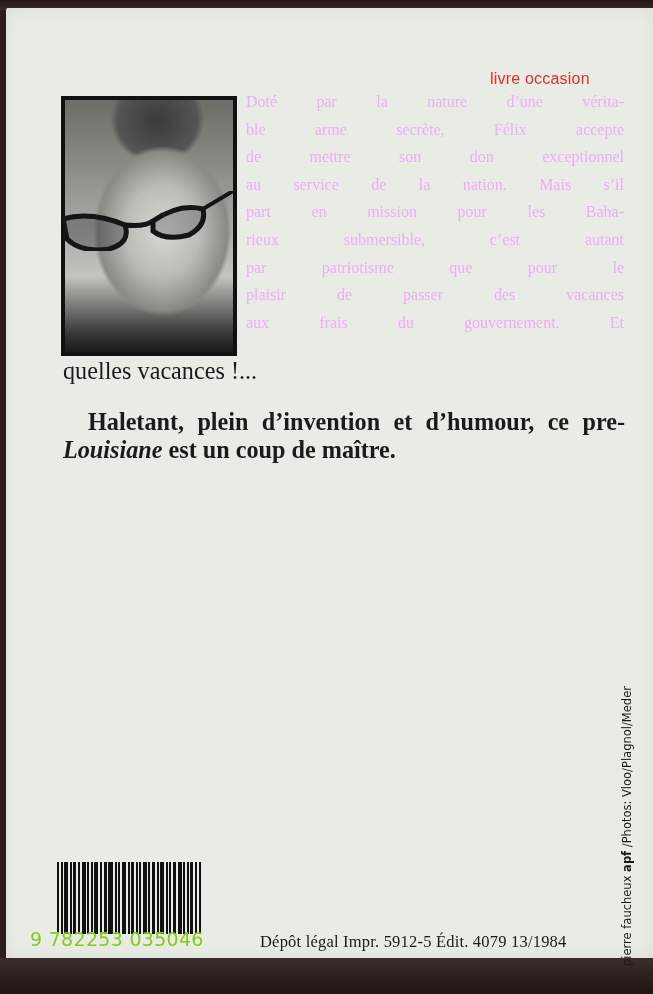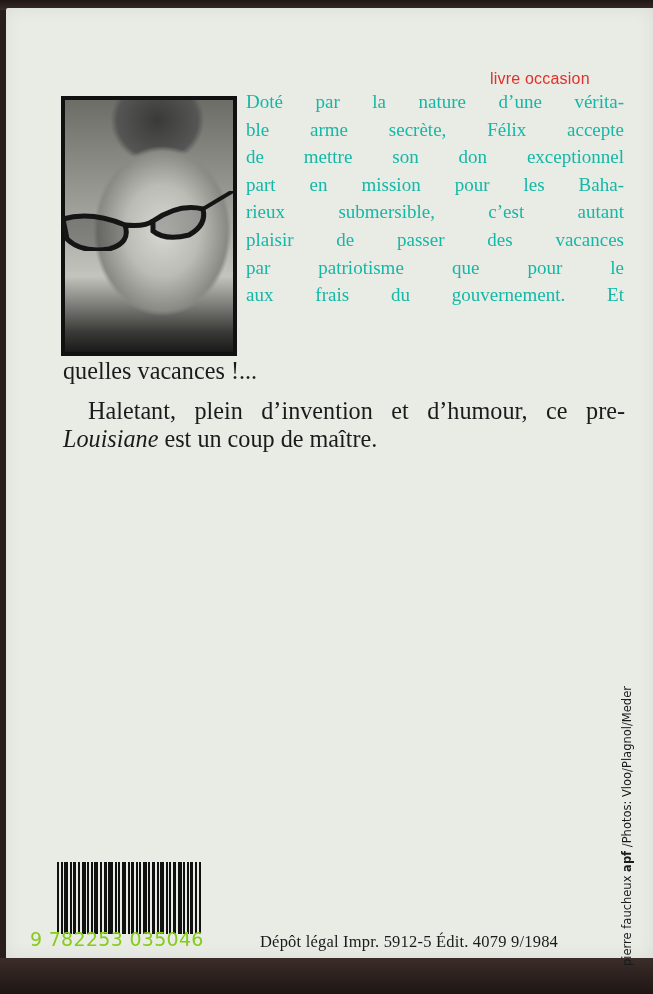--- a/index.html
+++ b/index.html
@@ -38,21 +38,21 @@
     background:
       radial-gradient(ellipse 55% 45% at 58% 52%, #d8d8d4 0%, #bcbcb6 40%, #8a8a85 70%, transparent 75%),
       radial-gradient(ellipse 40% 25% at 55% 8%, #3a3a38 0%, #555 60%, transparent 70%),
       linear-gradient(180deg,#6d6d68 0%,#9c9c96 40%,#c4c4be 70%,#3a3a38 92%,#1a1a1a 100%);
   }
   .glasses {
     position:absolute; left:0; top:95px; width:176px; height:60px;
   }
   .blurb {
     position:absolute; left:246px; top:88px; width:378px;
-    font-size:19px; line-height:27.6px; color:#14b8a6;
+    font-size:16px; line-height:27.6px; color:#f0abfc;
     text-align:justify; text-align-last:justify;
   }
   .blurb div { white-space:nowrap; text-align:justify; text-align-last:justify; }
   .wide {
     position:absolute; left:63px; width:562px;
     font-size:24.2px; line-height:28px; color:#1b1b1b;
   }
   .jl { text-align:justify; text-align-last:justify; white-space:nowrap; }
   .barcode {
     position:absolute; left:57px; top:862px; width:164px; height:76px;
@@ -91,30 +91,31 @@
     <path d="M64 34 Q84 36 92 30" fill="none" stroke="#151515" stroke-width="5"></path>
     <path d="M92 30 Q118 12 142 18 Q146 34 128 44 Q104 50 92 40 Z" fill="rgba(60,60,60,0.3)" stroke="#151515" stroke-width="5"></path>
     <path d="M142 18 L172 0" fill="none" stroke="#151515" stroke-width="4"></path>
   </svg>
 </div>
 
 <div class="blurb">
   <div>Doté par la nature d’une vérita-</div>
   <div>ble arme secrète, Félix accepte</div>
   <div>de mettre son don exceptionnel</div>
+  <div>au service de la nation. Mais s’il</div>
   <div>part en mission pour les Baha-</div>
   <div>rieux submersible, c’est autant</div>
+  <div>par patriotisme que pour le</div>
   <div>plaisir de passer des vacances</div>
-  <div>par patriotisme que pour le</div>
   <div>aux frais du gouvernement. Et</div>
 </div>
 
 <div class="wide" style="top:357px;">quelles vacances !...</div>
 
-<div class="wide" style="top:397px;">
+<div class="wide" style="top:408px;font-weight:bold;">
   <div class="jl" style="padding-left:25px;">Haletant, plein d’invention et d’humour, ce pre-</div>
   <div><i>Louisiane</i><span> est un coup de maître.</span></div>
 </div>
 
 <div class="barcode">
   <span style="width:2px"></span>
     <span style="width:2px"></span>
     <span style="width:4px"></span>
     <span style="width:2px"></span>
     <span style="width:3px"></span>
@@ -143,15 +144,15 @@
     <span style="width:3px"></span>
     <span style="width:4px"></span>
     <span style="width:2px"></span>
     <span style="width:2px"></span>
     <span style="width:3px"></span>
     <span style="width:2px"></span>
     <span style="width:2px"></span>
 </div>
 <div class="isbn">9 782253 035046</div>
 
-<div class="depot">Dépôt légal Impr. 5912-5 Édit. 4079 9/1984</div>
+<div class="depot">Dépôt légal Impr. 5912-5 Édit. 4079 13/1984</div>
 
 <div class="credit"><span>pierre faucheux </span><b>apf</b><span> /Photos: Vloo/Plagnol/Meder</span></div>
 
 </body></html>

